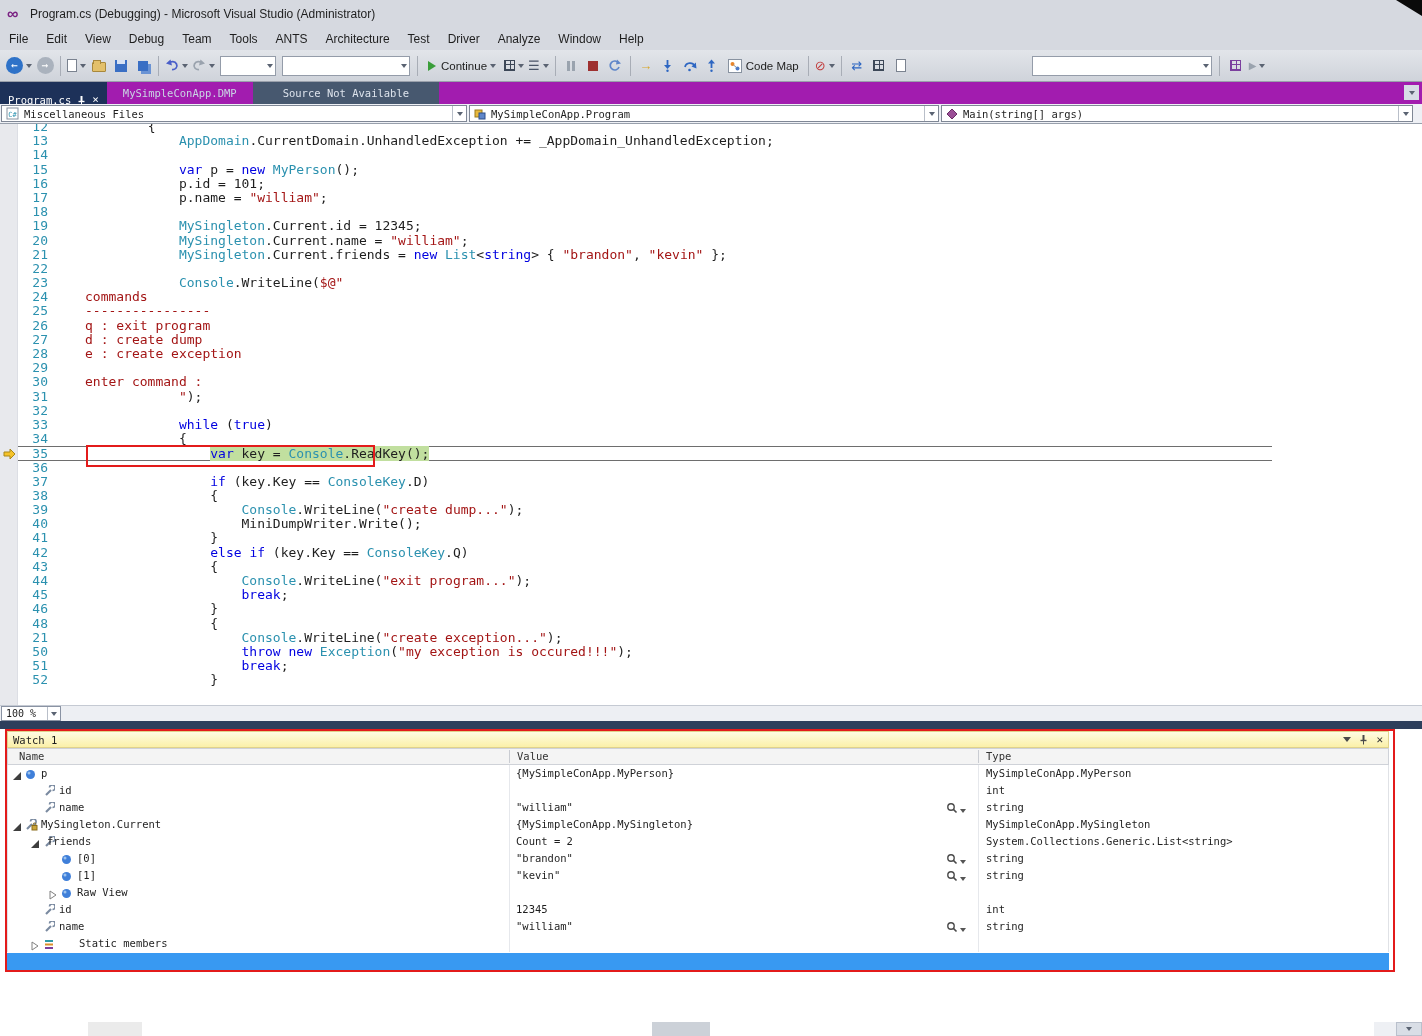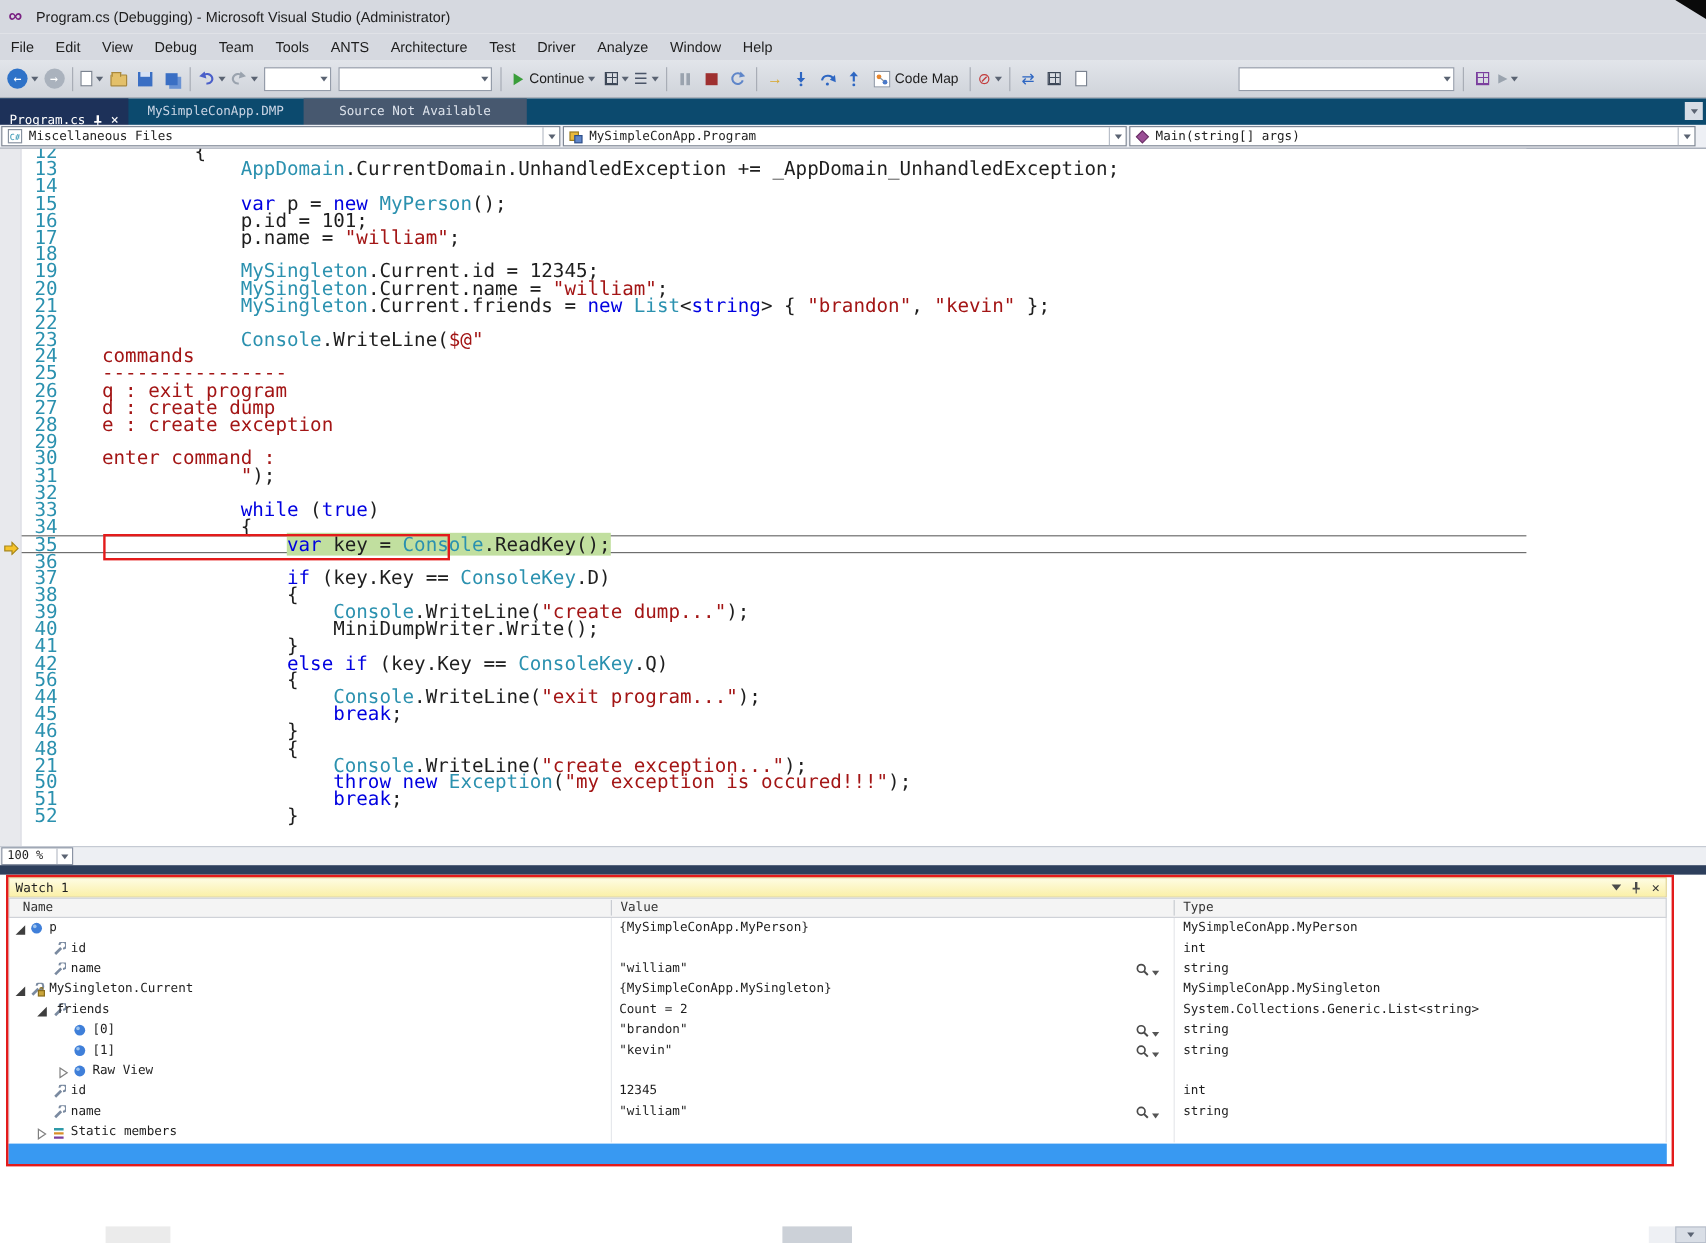--- a/index.html
+++ b/index.html
@@ -50,41 +50,41 @@
            background:linear-gradient(#0000,#0000),
                       repeating-linear-gradient(90deg,#3c4757 0 1px,#0000 1px 5px),
                       repeating-linear-gradient(0deg,#3c4757 0 1px,#0000 1px 5px);}
   .grid-ic.purple{border-color:#7b3f9e;background:
                       repeating-linear-gradient(90deg,#7b3f9e 0 1px,#0000 1px 5px),
                       repeating-linear-gradient(0deg,#7b3f9e 0 1px,#0000 1px 5px);}
   .tb-endpad{width:150px;flex:none;}
   .tb-auto{margin-left:auto;}
 
   
-  .tabstrip{position:absolute;left:0;top:82px;width:1422px;height:35px;background:#0c4a6e;
+  .tabstrip{position:absolute;left:0;top:82px;width:1422px;height:35px;background:#a21caf;
             display:flex;font-family:"DejaVu Sans Mono",monospace;font-size:10.5px;}
   .tab-active{background:#1d3159;color:#fff;display:flex;align-items:center;gap:6px;padding:0 8px;}
   .tab-plain{color:#c9d4e4;line-height:22px;padding:0 16px;}
   .tab-sna{background:#47586f;color:#dde3ec;line-height:22px;padding:0 30px;}
   .tab-close{color:#fff;font-size:11px;line-height:22px;}
   .tabstrip-btn{position:absolute;right:3px;top:3px;width:15px;height:15px;background:#d7dde6;
                 display:flex;align-items:center;justify-content:center;}
 
   
   .navbar{position:absolute;left:0;top:104px;width:1422px;height:20px;background:#eef0f5;
           border-bottom:1px solid #98a0ac;font-family:"DejaVu Sans Mono",monospace;font-size:10.5px;}
   .nav-combo{position:absolute;top:1px;height:17px;background:#fff;border:1px solid #7f8795;
              display:flex;align-items:center;}
   .nav-combo .nc-icon{margin:0 5px 0 4px;display:flex;align-items:center;}
   .nc-arrow{position:absolute;right:0;top:0;width:14px;height:15px;border-left:1px solid #b9bfc9;
             display:flex;align-items:center;justify-content:center;}
 
   
   .editor{position:absolute;left:0;top:124px;width:1272px;height:581px;background:#fff;overflow:hidden;
-          font-family:"DejaVu Sans Mono",monospace;font-size:16px;}
+          font-family:"DejaVu Sans Mono",monospace;font-size:13px;}
   .gutter{position:absolute;left:0;top:0;width:18px;height:581px;background:#e8e9ed;border-right:1px solid #dcdee4;}
   .code-rows{position:absolute;left:18px;top:-4px;width:1386px;}
   .code-row{position:relative;height:14.2px;line-height:14.2px;white-space:pre;}
   .code-row.cur{border-top:1px solid #6e6e6e;border-bottom:1px solid #6e6e6e;}
   .ln{display:inline-block;width:30px;text-align:right;color:#2b91af;}
   .codetxt{margin-left:37px;}
   .kw{color:#0000e0;} .ty{color:#2b91af;} .st{color:#a31515;} .pl{color:#1e1e1e;}
   .hl{background:#c1df9f;}
   .cur-arrow{position:absolute;left:3px;top:324px;}
   .redbox-line{position:absolute;left:86px;top:321px;width:289px;height:22px;
@@ -395,21 +395,21 @@
         <div class="code-row"><span class="ln">33</span><span class="codetxt"><span>            </span><span class="kw">while</span><span class="pl"> (</span><span class="kw">true</span><span class="pl">)</span></span></div>
         <div class="code-row"><span class="ln">34</span><span class="codetxt"><span>            </span><span class="pl">{</span></span></div>
         <div class="code-row cur"><span class="ln">35</span><span class="codetxt"><span>                </span><span class="hl"><span class="kw">var</span><span class="pl"> key = </span><span class="ty">Console</span><span class="pl">.ReadKey();</span></span></span></div>
         <div class="code-row"><span class="ln">36</span><span class="codetxt"><span></span></span></div>
         <div class="code-row"><span class="ln">37</span><span class="codetxt"><span>                </span><span class="kw">if</span><span class="pl"> (key.Key == </span><span class="ty">ConsoleKey</span><span class="pl">.D)</span></span></div>
         <div class="code-row"><span class="ln">38</span><span class="codetxt"><span>                </span><span class="pl">{</span></span></div>
         <div class="code-row"><span class="ln">39</span><span class="codetxt"><span>                    </span><span class="ty">Console</span><span class="pl">.WriteLine(</span><span class="st">"create dump..."</span><span class="pl">);</span></span></div>
         <div class="code-row"><span class="ln">40</span><span class="codetxt"><span>                    </span><span class="pl">MiniDumpWriter.Write();</span></span></div>
         <div class="code-row"><span class="ln">41</span><span class="codetxt"><span>                </span><span class="pl">}</span></span></div>
         <div class="code-row"><span class="ln">42</span><span class="codetxt"><span>                </span><span class="kw">else</span><span class="pl"> </span><span class="kw">if</span><span class="pl"> (key.Key == </span><span class="ty">ConsoleKey</span><span class="pl">.Q)</span></span></div>
-        <div class="code-row"><span class="ln">56</span><span class="codetxt"><span>                </span><span class="pl">{</span></span></div>
+        <div class="code-row"><span class="ln">43</span><span class="codetxt"><span>                </span><span class="pl">{</span></span></div>
         <div class="code-row"><span class="ln">44</span><span class="codetxt"><span>                    </span><span class="ty">Console</span><span class="pl">.WriteLine(</span><span class="st">"exit program..."</span><span class="pl">);</span></span></div>
         <div class="code-row"><span class="ln">45</span><span class="codetxt"><span>                    </span><span class="kw">break</span><span class="pl">;</span></span></div>
         <div class="code-row"><span class="ln">46</span><span class="codetxt"><span>                </span><span class="pl">}</span></span></div>
         <div class="code-row"><span class="ln">48</span><span class="codetxt"><span>                </span><span class="pl">{</span></span></div>
         <div class="code-row"><span class="ln">21</span><span class="codetxt"><span>                    </span><span class="ty">Console</span><span class="pl">.WriteLine(</span><span class="st">"create exception..."</span><span class="pl">);</span></span></div>
         <div class="code-row"><span class="ln">50</span><span class="codetxt"><span>                    </span><span class="kw">throw</span><span class="pl"> </span><span class="kw">new</span><span class="pl"> </span><span class="ty">Exception</span><span class="pl">(</span><span class="st">"my exception is occured!!!"</span><span class="pl">);</span></span></div>
         <div class="code-row"><span class="ln">51</span><span class="codetxt"><span>                    </span><span class="kw">break</span><span class="pl">;</span></span></div>
         <div class="code-row"><span class="ln">52</span><span class="codetxt"><span>                </span><span class="pl">}</span></span></div>
       </div>
     <span class="cur-arrow">
@@ -599,21 +599,21 @@
         </div>
         <div class="watch-row">
           <span class="w-tree" style="left: 22px;"><svg width="10" height="10">
               <polygon points="2,1 8,5 2,9" fill="#ffffff" stroke="#808080" stroke-width="1"></polygon>
             </svg></span>
           <span class="w-icon" style="left: 35px;"><svg width="12" height="12">
               <path d="M2 3 h8" stroke="#2e9aa8" stroke-width="2"></path>
               <path d="M2 6.5 h8" stroke="#d98f2a" stroke-width="2"></path>
               <path d="M2 10 h8" stroke="#7b3f9e" stroke-width="2"></path>
             </svg></span>
-          <span class="w-name" style="padding-left: 51px;">Static members</span>
+          <span class="w-name" style="padding-left: 51px; margin-left: 20px;">Static members</span>
           <span class="w-value"></span>
           <span class="w-type"></span>
         </div>
       </div>
     <div class="watch-selrow"></div>
     <div class="watch-redbox"></div>
   </div>
 
   <div class="bottom-area">
     <div class="frag frag1"></div>

